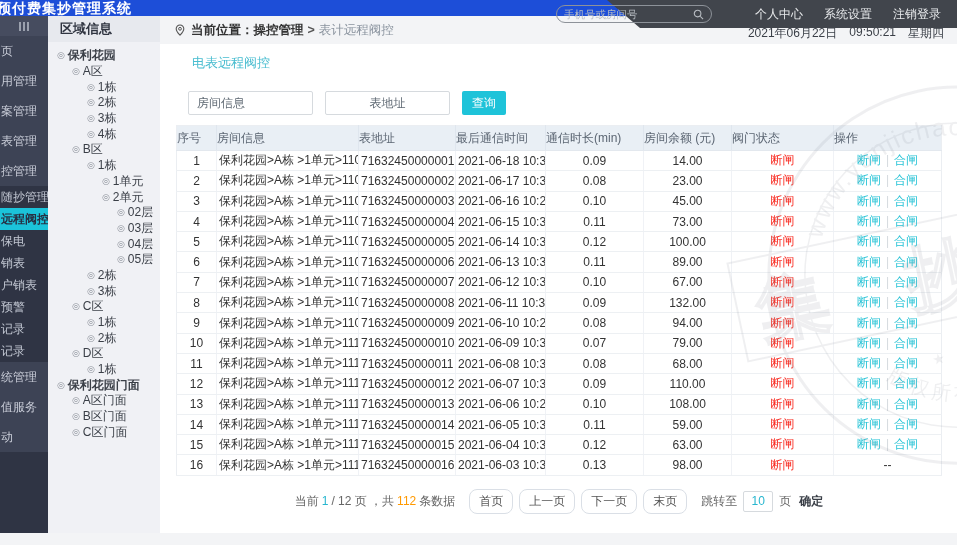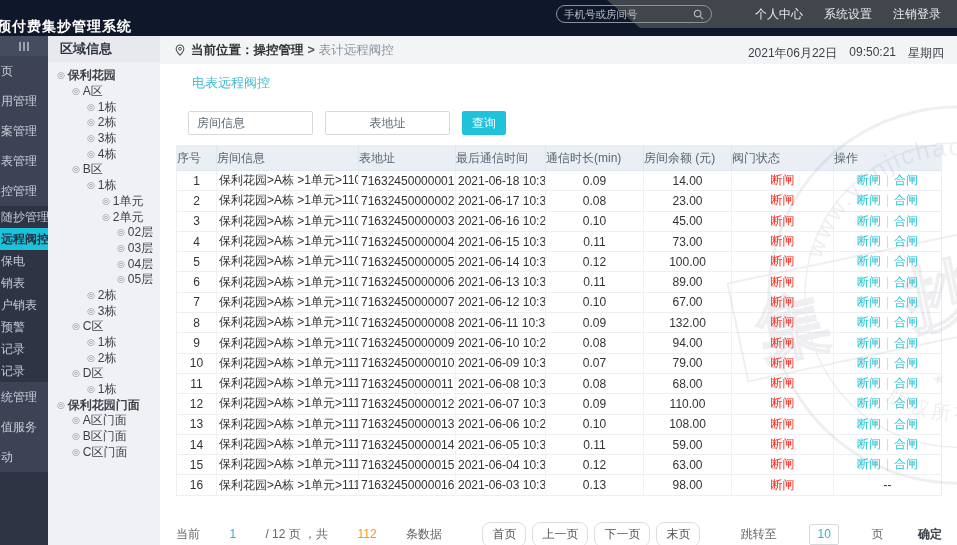--- a/index.html
+++ b/index.html
@@ -1,20 +1,20 @@
 <!DOCTYPE html>
 <html><head>
 <meta charset="utf-8">
 <style>
   * { margin:0; padding:0; box-sizing:border-box; }
   html,body { width:957px; height:545px; overflow:hidden; background:#f3f4f6;
     font-family:"Liberation Sans","DejaVu Sans",sans-serif; }
 
   
-  .topbar { position:relative; height:36px; background:#0f172a; display:flex; align-items:flex-end; z-index:20; }
+  .topbar { position:relative; height:16px; background:#1d4ed8; display:flex; align-items:flex-start; z-index:20; }
   .topbar-light { position:absolute; right:0; top:0; height:28px; width:350px; background:#41454c;
     clip-path:polygon(0 0,100% 0,100% 100%,33px 100%); }
   .topbar-title { position:relative; color:#fff; font-size:14px; font-weight:bold; margin-left:-3px; white-space:nowrap; letter-spacing:1px; }
   .topbar-right { position:absolute; right:16px; top:0; height:28px; display:flex; align-items:center; }
   .phone-search { display:flex; align-items:center; width:156px; height:18px; border:1px solid #8d9299;
     border-radius:9px; padding:0 7px; margin-right:22px; }
   .phone-search input { flex:1; background:transparent; border:none; outline:none; color:#c6cacf; font-size:10.5px; min-width:0; }
   .phone-search input::placeholder { color:#b7bcc2; }
   .mag { width:11px; height:11px; flex:0 0 auto; }
   .top-link { color:#e7e9eb; font-size:12px; margin-left:21px; cursor:pointer; white-space:nowrap; }
@@ -73,21 +73,21 @@
     border-right:1px solid #dfe6ee; border-bottom:1px solid #e3e8ee; text-align:left; overflow:hidden; white-space:nowrap; }
   .meters th:last-child { border-right:none; }
   .meters td { height:20.3px; font-size:12px; color:#333; text-align:center; border-right:1px solid #f0f2f6;
     border-bottom:1px solid #edf0f3; overflow:hidden; white-space:nowrap; padding:0 2px; }
   .meters td:last-child { border-right:none; }
   .valve-red { color:#f8271d; }
   .op-link { color:#27c3d6; cursor:pointer; }
   .op-sep { color:#d4dade; margin:0 5px; }
   .op-empty { color:#666; }
 
-  .pager { display:flex; align-items:center; justify-content:space-between; margin-top:26px; font-size:12px; color:#666; }
+  .pager { display:flex; align-items:center; justify-content:center; margin-top:13px; font-size:12px; color:#666; }
   .pager .cyan { color:#27b6cf; margin:0 3px; }
   .pager .orange { color:#f90; margin:0 3px; }
   .pg-btn { border:1px solid #dadfe6; background:#fff; color:#555; font-size:12px; padding:3px 9px;
     border-radius:8px; margin-left:6px; cursor:pointer; }
   .pg-btn.first { margin-left:14px; }
   .jump-label { margin-left:14px; }
   .jump-input { width:30px; height:21px; border:1px solid #d6dade; border-radius:2px; text-align:center;
     color:#27b6cf; font-size:12px; margin:0 6px; outline:none; }
   .confirm { font-weight:bold; color:#3a3f47; margin-left:8px; cursor:pointer; }
 

